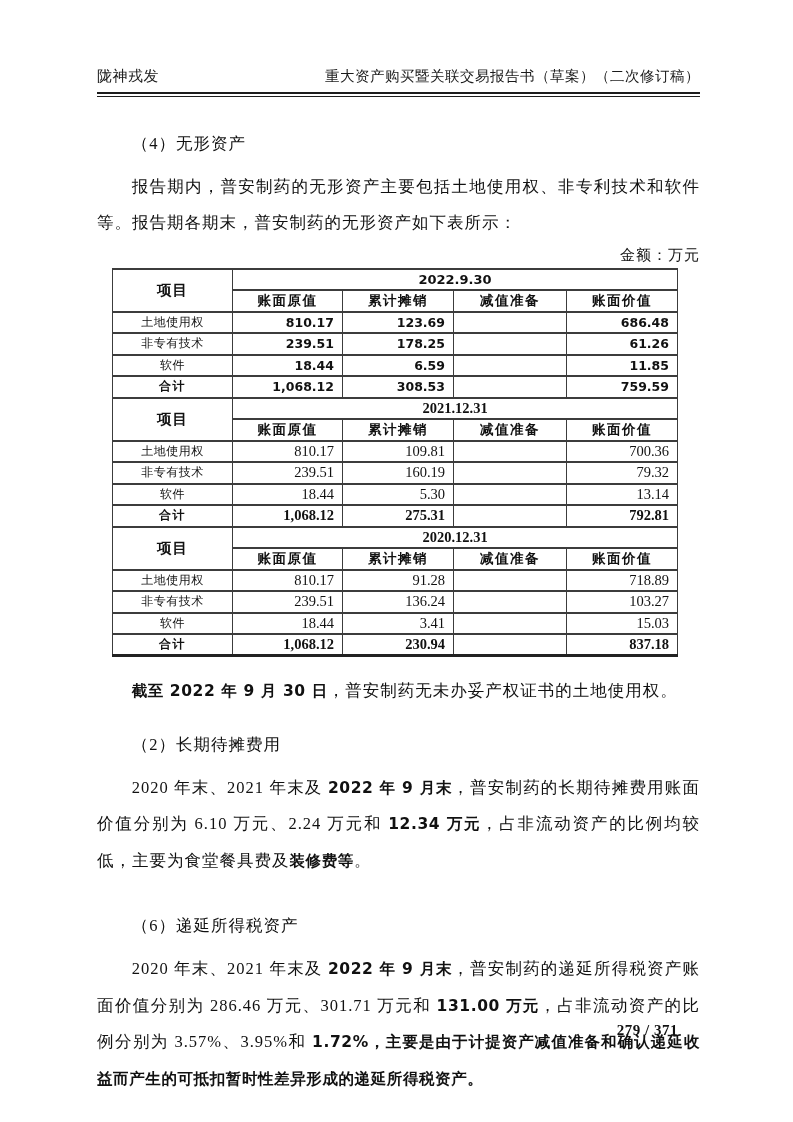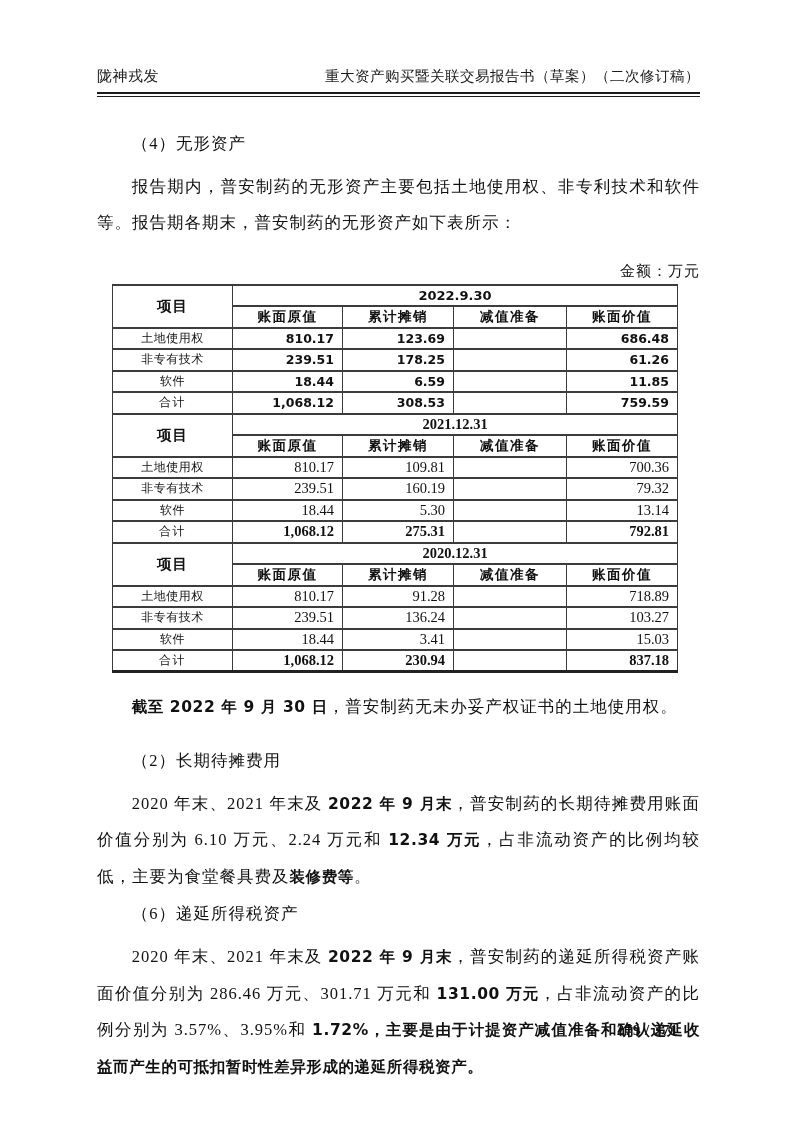--- a/index.html
+++ b/index.html
@@ -26,39 +26,39 @@
     margin:36px 0 0 0;font-size:16.5px;font-weight:400;
     text-indent:2.1em;letter-spacing:1px;
   }
   .para{
     margin:14px 0 0 0;font-size:16.5px;line-height:36.5px;
     text-indent:2.1em;text-align:justify;text-justify:inter-ideograph;
     letter-spacing:1px;
   }
   .para b{font-weight:700;font-family:"DejaVu Sans","Liberation Serif",serif;font-size:15.5px;letter-spacing:.6px;}
   .unit-line{
-    margin-top:20px;font-size:15px;text-align:right;letter-spacing:1px;
+    margin-top:4px;font-size:15px;text-align:right;letter-spacing:1px;
   }
   
   table.fin{
     border-collapse:collapse;table-layout:fixed;
     width:565px;margin:3px 0 0 15px;
     border-bottom:3px solid #222;
   }
   table.fin th,table.fin td{
     border:solid #3c3c3c;border-width:2px 1.2px;
     height:21.5px;padding:0 8px;overflow:hidden;white-space:nowrap;
     box-sizing:border-box;
   }
   th.item-head{font-size:14.5px;font-weight:700;letter-spacing:1px;}
   td.date-cell{font-weight:700;text-align:center;font-size:14.5px;}
   td.date-cell.new{font-family:"DejaVu Sans",sans-serif;font-size:13px;}
   th.col-head{font-weight:700;text-align:center;font-size:13.5px;letter-spacing:1.5px;}
   th.row-label{font-weight:400;text-align:center;font-size:12px;letter-spacing:.5px;}
-  th.row-label.total{font-weight:400;letter-spacing:1.5px;}
+  th.row-label.total{font-weight:700;letter-spacing:1.5px;}
   td.val{text-align:right;font-size:14.5px;}
   td.val.new{font-family:"DejaVu Sans",sans-serif;font-weight:700;font-size:12.5px;}
   td.val.total{font-weight:700;}
   
   .pageno{
     position:absolute;top:1022px;left:97px;right:93px;
     text-align:right;padding-right:22px;
     font-size:15px;font-weight:700;letter-spacing:.5px;
     font-family:"Liberation Serif",serif;
   }
@@ -206,19 +206,19 @@
         </tr>
       </tbody>
   </table>
 
   <p class="para" style="margin-top:16px"><b>截至 2022 年 9 月 30 日</b><span>，普安制药无未办妥产权证书的土地使用权。</span></p>
 
   <h3 class="sec-title" style="margin-top:24px">（2）长期待摊费用</h3>
 
   <p class="para"><span>2020 年末、2021 年末及 </span><b>2022 年 9 月末</b><span>，普安制药的长期待摊费用账面价值分别为 6.10 万元、2.24 万元和 </span><b>12.34 万元</b><span>，占非流动资产的比例均较低，主要为食堂餐具费及</span><b>装修费等</b><span>。</span></p>
 
-  <h3 class="sec-title" style="margin-top:8px">（6）递延所得税资产</h3>
+  <h3 class="sec-title" style="margin-top:36px">（6）递延所得税资产</h3>
 
   <p class="para"><span>2020 年末、2021 年末及 </span><b>2022 年 9 月末</b><span>，普安制药的递延所得税资产账面价值分别为 286.46 万元、301.71 万元和 </span><b>131.00 万元</b><span>，占非流动资产的比例分别为 3.57%、3.95%和 </span><b>1.72%，主要是由于计提资产减值准备和确认递延收益而产生的可抵扣暂时性差异形成的递延所得税资产。</b></p>
 
   <div class="pageno">279 / 371</div>
 
 </div>
 
 </body></html>

